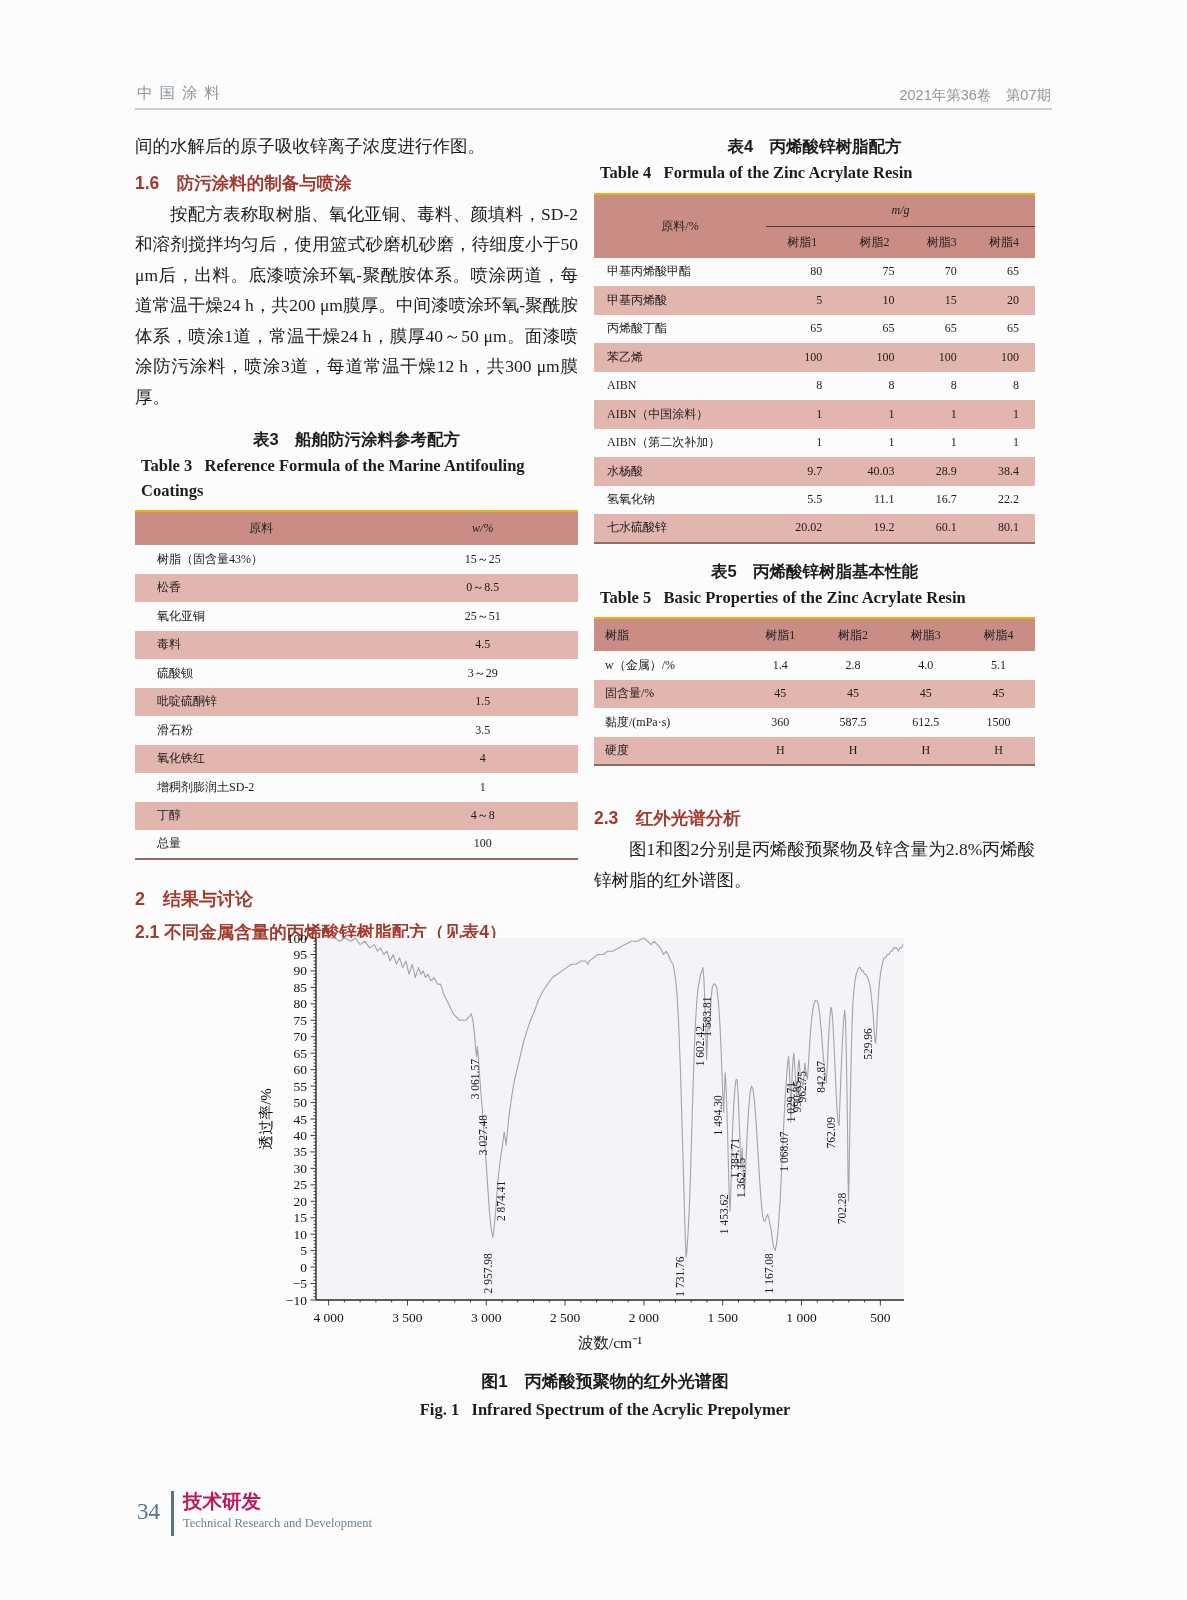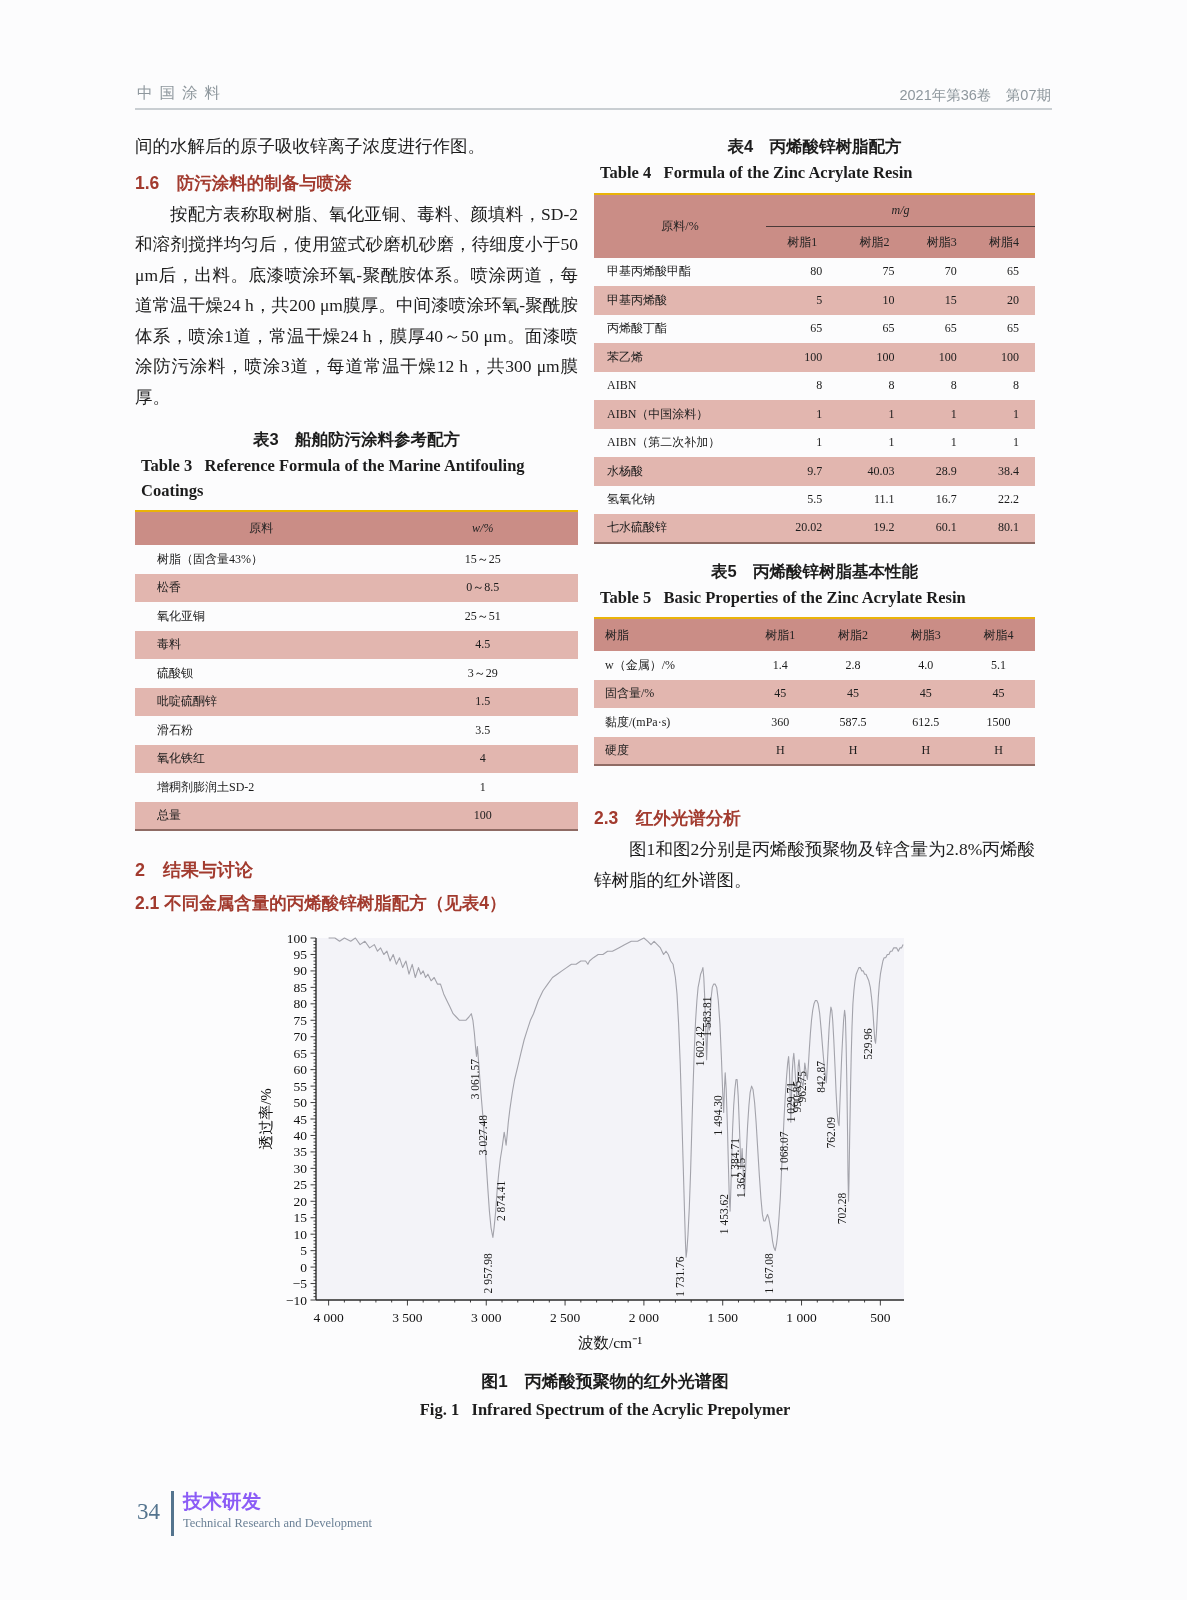--- a/index.html
+++ b/index.html
@@ -60,21 +60,21 @@
   .fig-cap-cn{font-family:"Liberation Sans",sans-serif;font-weight:bold;font-size:17px;
               text-align:center;margin-top:10px;white-space:pre-wrap;}
   .fig-cap-en{font-weight:bold;font-size:16.5px;text-align:center;margin-top:7px;white-space:pre-wrap;}
   svg text{font-family:"Liberation Serif",serif;}
 
   
   .footer{position:absolute;left:137px;top:1489px;display:flex;align-items:flex-start;}
   .page-num{font-size:23px;color:#54748e;margin-top:10px;}
   .footer-bar{width:3px;height:45px;background:#54748e;margin:2px 9px 0 11px;}
   .footer-cn{font-family:"Liberation Sans",sans-serif;font-weight:bold;font-size:19.5px;
-             color:#8b5cf6;line-height:24px;}
+             color:#be185d;line-height:24px;}
   .footer-en{font-size:12.5px;color:#6b8196;margin-top:3px;}
 </style>
 </head>
 <body>
 
 <div class="page">
 
   <span class="hdr-journal">中国涂料</span>
   <span class="hdr-issue">2021年第36卷　第07期</span>
   <div class="hdr-rule"></div>
@@ -122,20 +122,24 @@
             <td>滑石粉</td>
             <td>3.5</td>
           </tr>
           <tr>
             <td>氧化铁红</td>
             <td>4</td>
           </tr>
           <tr>
             <td>增稠剂膨润土SD-2</td>
             <td>1</td>
+          </tr>
+          <tr>
+            <td>丁醇</td>
+            <td>4～8</td>
           </tr>
           <tr>
             <td>总量</td>
             <td>100</td>
           </tr>
         </tbody>
     </table>
 
     <h2 class="main-heading">2　结果与讨论</h2>
     <h3 class="sub-heading">2.1 不同金属含量的丙烯酸锌树脂配方（见表4）</h3>

